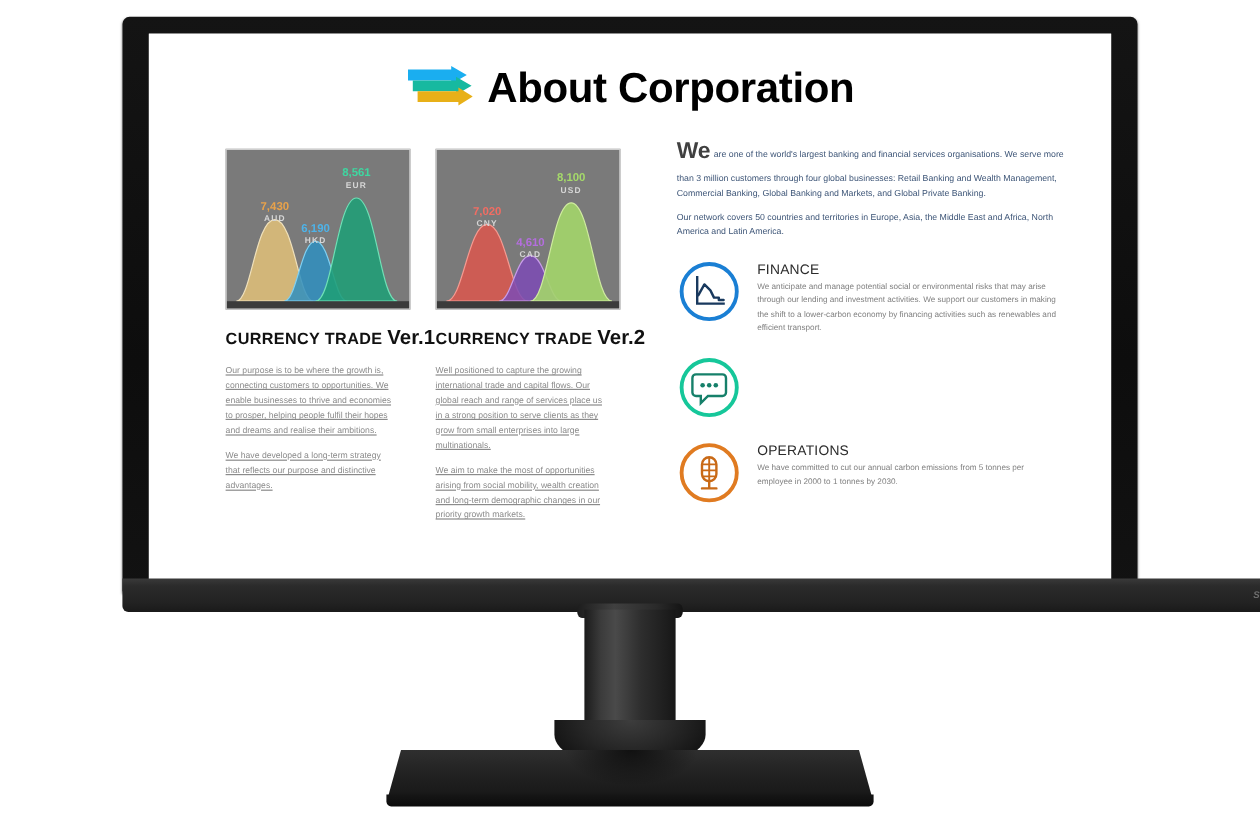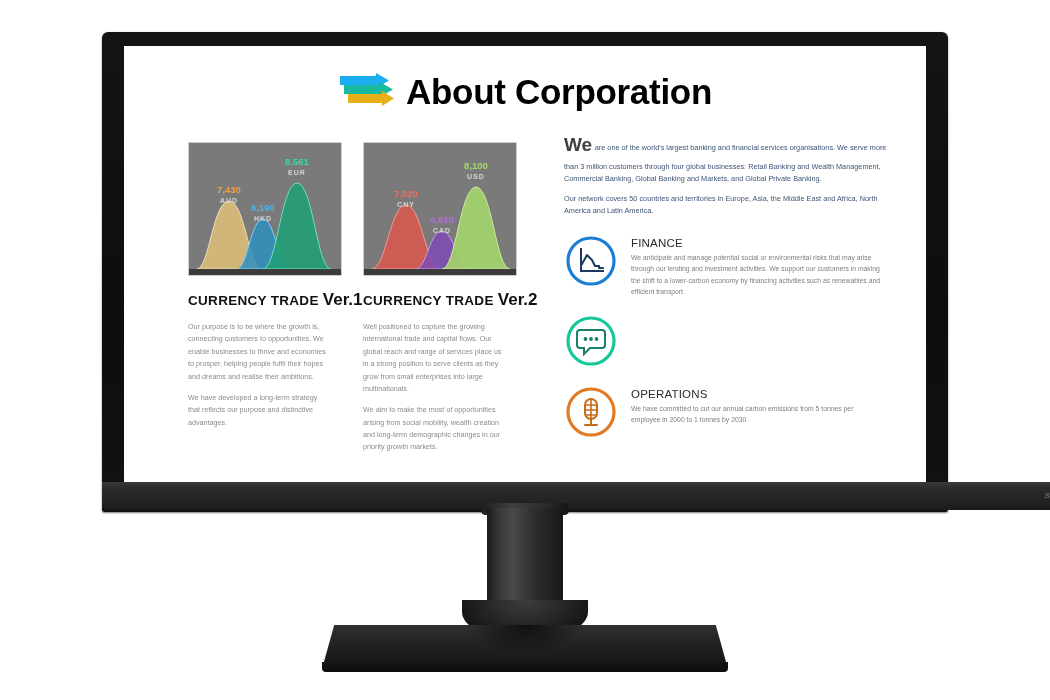--- a/index.html
+++ b/index.html
@@ -6,21 +6,21 @@
     margin: 0; padding: 0;
     width: 1050px; height: 700px;
     background: #ffffff;
     font-family: "Liberation Sans", sans-serif;
     overflow: hidden;
   }
   #stage { position: relative; width: 1050px; height: 700px; background:#fff; }
 
   
   .monitor-body{
-    position:absolute; left:102px; top:32px; width:846px; height:480px;
+    position:absolute; left:102px; top:14px; width:846px; height:480px;
     background:linear-gradient(180deg,#141414 0%,#0d0d0d 60%,#121212 100%);
     border-radius:6px 6px 2px 2px;
     box-shadow:0 1px 2px rgba(0,0,0,.5);
   }
   .screen{
     position:absolute; left:22px; top:14px; width:802px; height:455px;
     background:#ffffff; overflow:hidden;
   }
   .bezel-bottom{
     position:absolute; left:102px; top:482px; width:1022px; height:28px;
@@ -85,21 +85,21 @@
     background:#7a7a7a; border:1px solid #cfcfcf;
   }
   .chart-box svg{ display:block; width:100%; height:100%; }
 
   .chart-head{
     margin-top:14px; font-size:13.5px; font-weight:700; color:#111;
     letter-spacing:.3px; white-space:nowrap;
   }
   .chart-head .ver{ font-size:17px; font-weight:700; letter-spacing:0; }
 
-  .chart-body{ margin-top:11px; font-size:7.2px; line-height:1.72; color:#8b8b8b; width:142px; }
+  .chart-body{ margin-top:11px; font-size:7.2px; line-height:1.72; color:#8b8b8b; width:142px;text-decoration:underline; }
   .chart-body p{ margin:0 0 9px 0; }
 
   
   .right{ position:absolute; left:440px; top:84px; width:330px; }
   .intro{ color:#33476a; }
   .intro .we{
     font-size:19px; font-weight:700; color:#404040; letter-spacing:-.2px;
     vertical-align:-1px; margin-right:3px;
   }
   .intro p{ margin:0; font-size:7.3px; line-height:1.62; color:#3d5577; }

